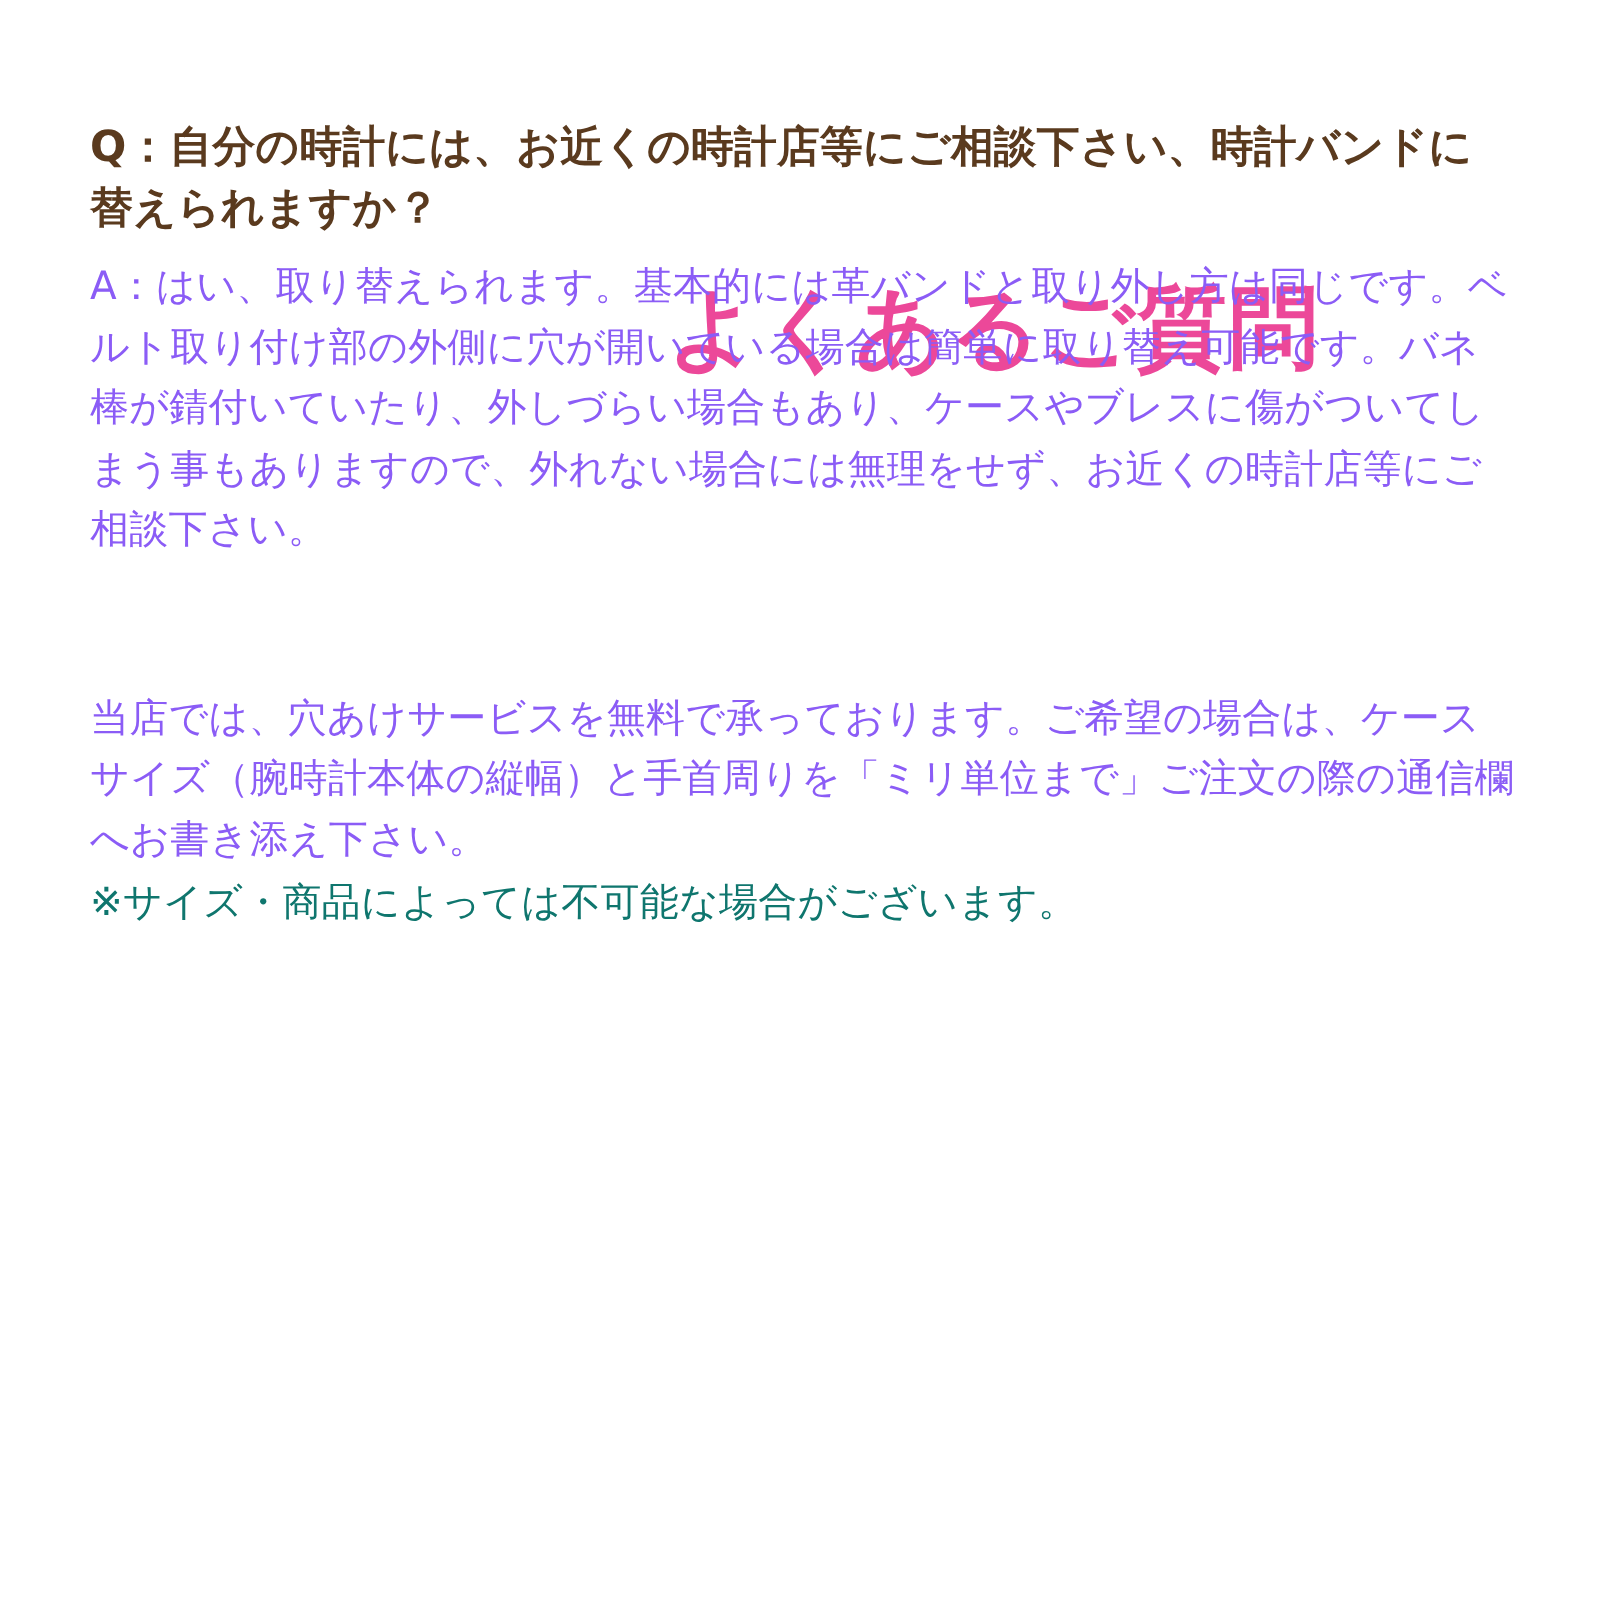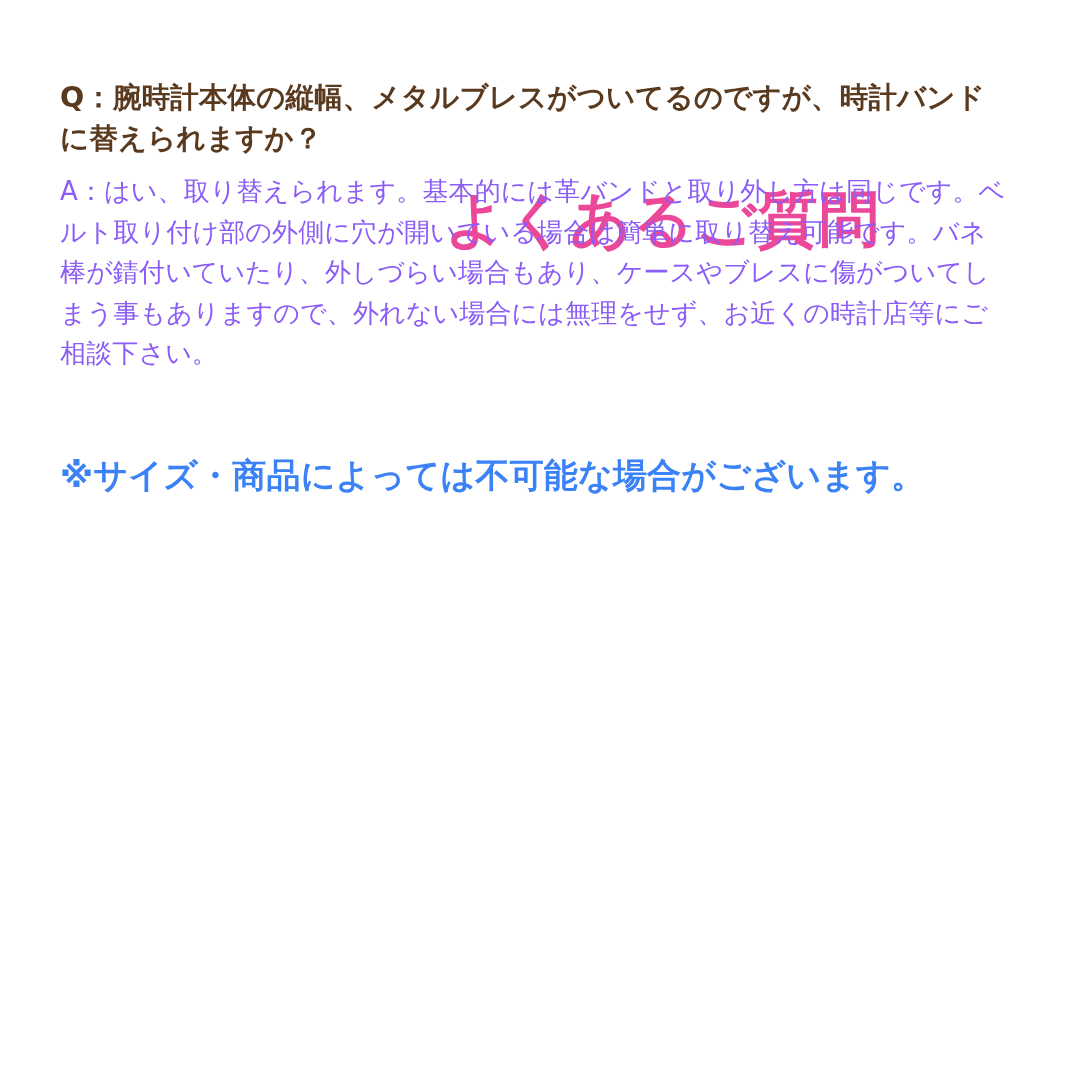--- a/index.html
+++ b/index.html
@@ -65,40 +65,41 @@
     padding-top: 12px;
     font-size: 26px;
     font-weight: 400;
     color: #8b5cf6;
     line-height: 1.56;
     letter-spacing: 0.005em;
   }
   .faq-note {
     margin: 0;
     padding-top: 2px;
-    font-size: 34px;
-    font-weight: 700;
-    color: #3b82f6;
+    font-size: 26px;
+    font-weight: 400;
+    color: #0f766e;
     line-height: 1.56;
     letter-spacing: 0.005em;
   }
 </style>
 </head>
 <body>
 
 <div class="page">
   <h1 class="page-title">よくあるご質問</h1>
 
   <div class="content">
     <ul class="faq-list">
 
       <li class="faq-item first">
-        <p class="faq-question">Q：腕時計本体の縦幅、メタルブレスがついてるのですが、時計バンドに替えられますか？</p>
+        <p class="faq-question">Q：自分の時計には、お近くの時計店等にご相談下さい、時計バンドに替えられますか？</p>
         <p class="faq-answer">A：はい、取り替えられます。基本的には革バンドと取り外し方は同じです。ベルト取り付け部の外側に穴が開いている場合は簡単に取り替え可能です。バネ棒が錆付いていたり、外しづらい場合もあり、ケースやブレスに傷がついてしまう事もありますので、外れない場合には無理をせず、お近くの時計店等にご相談下さい。</p>
       </li>
 
       <li class="faq-item second">
+        <p class="faq-answer">当店では、穴あけサービスを無料で承っております。ご希望の場合は、ケースサイズ（腕時計本体の縦幅）と手首周りを「ミリ単位まで」ご注文の際の通信欄へお書き添え下さい。</p>
         <p class="faq-note">※サイズ・商品によっては不可能な場合がございます。</p>
       </li>
 
     </ul>
   </div>
 </div>
 
 </body></html>

